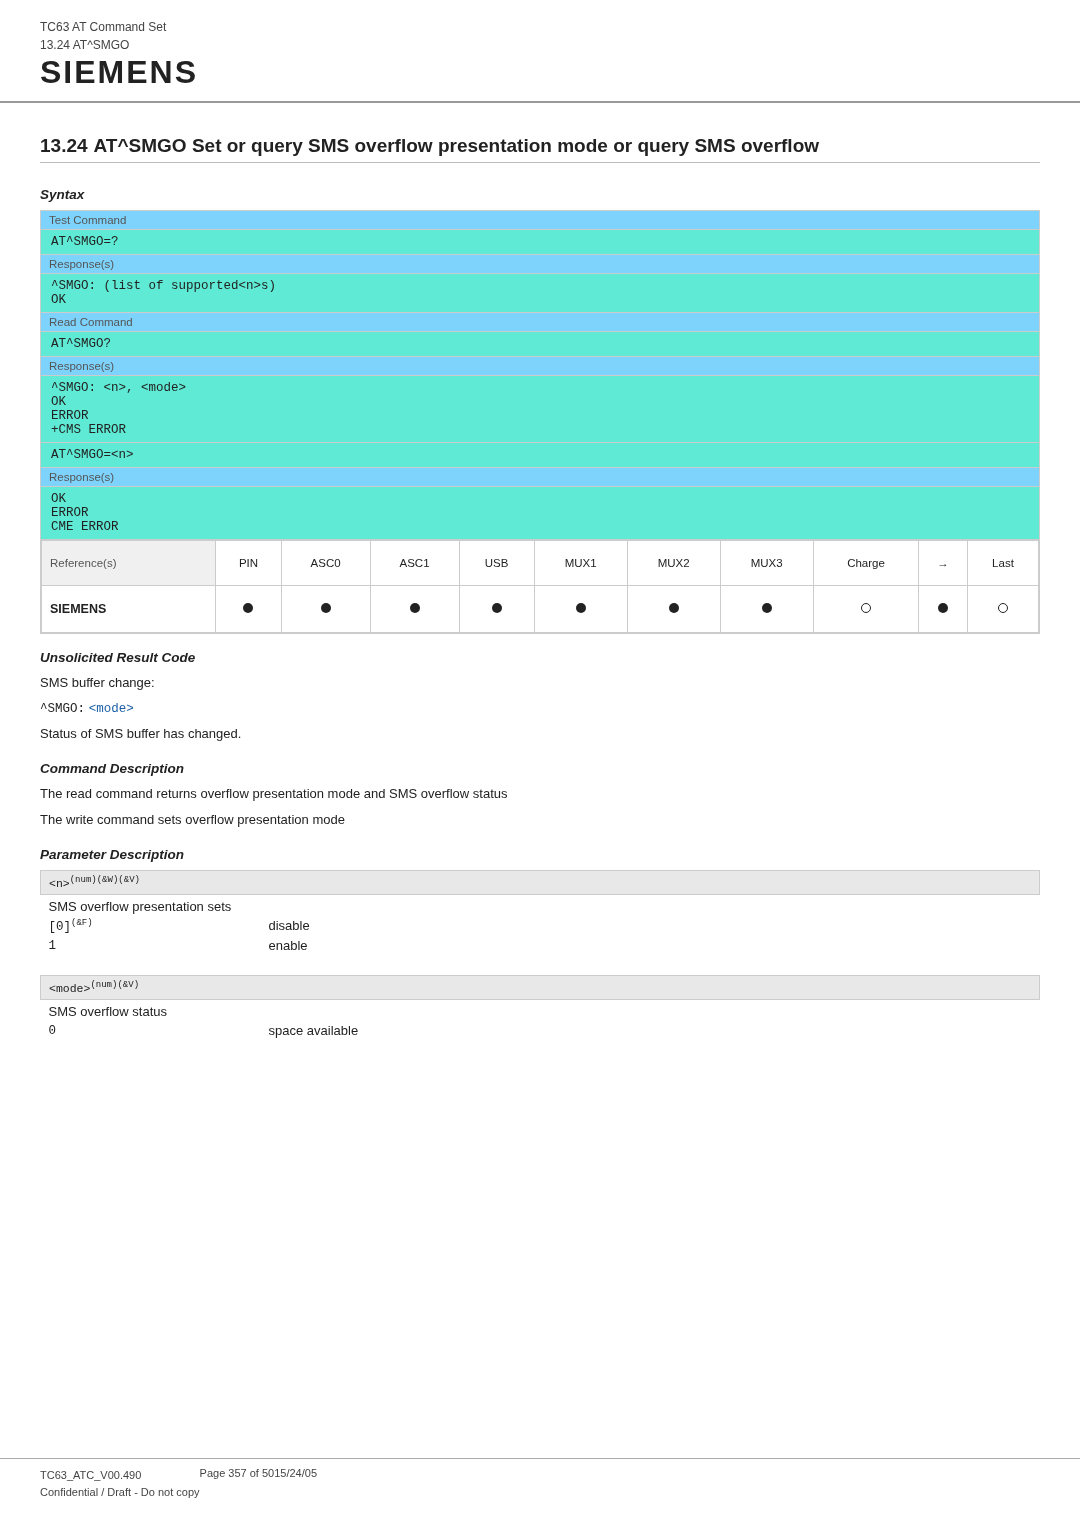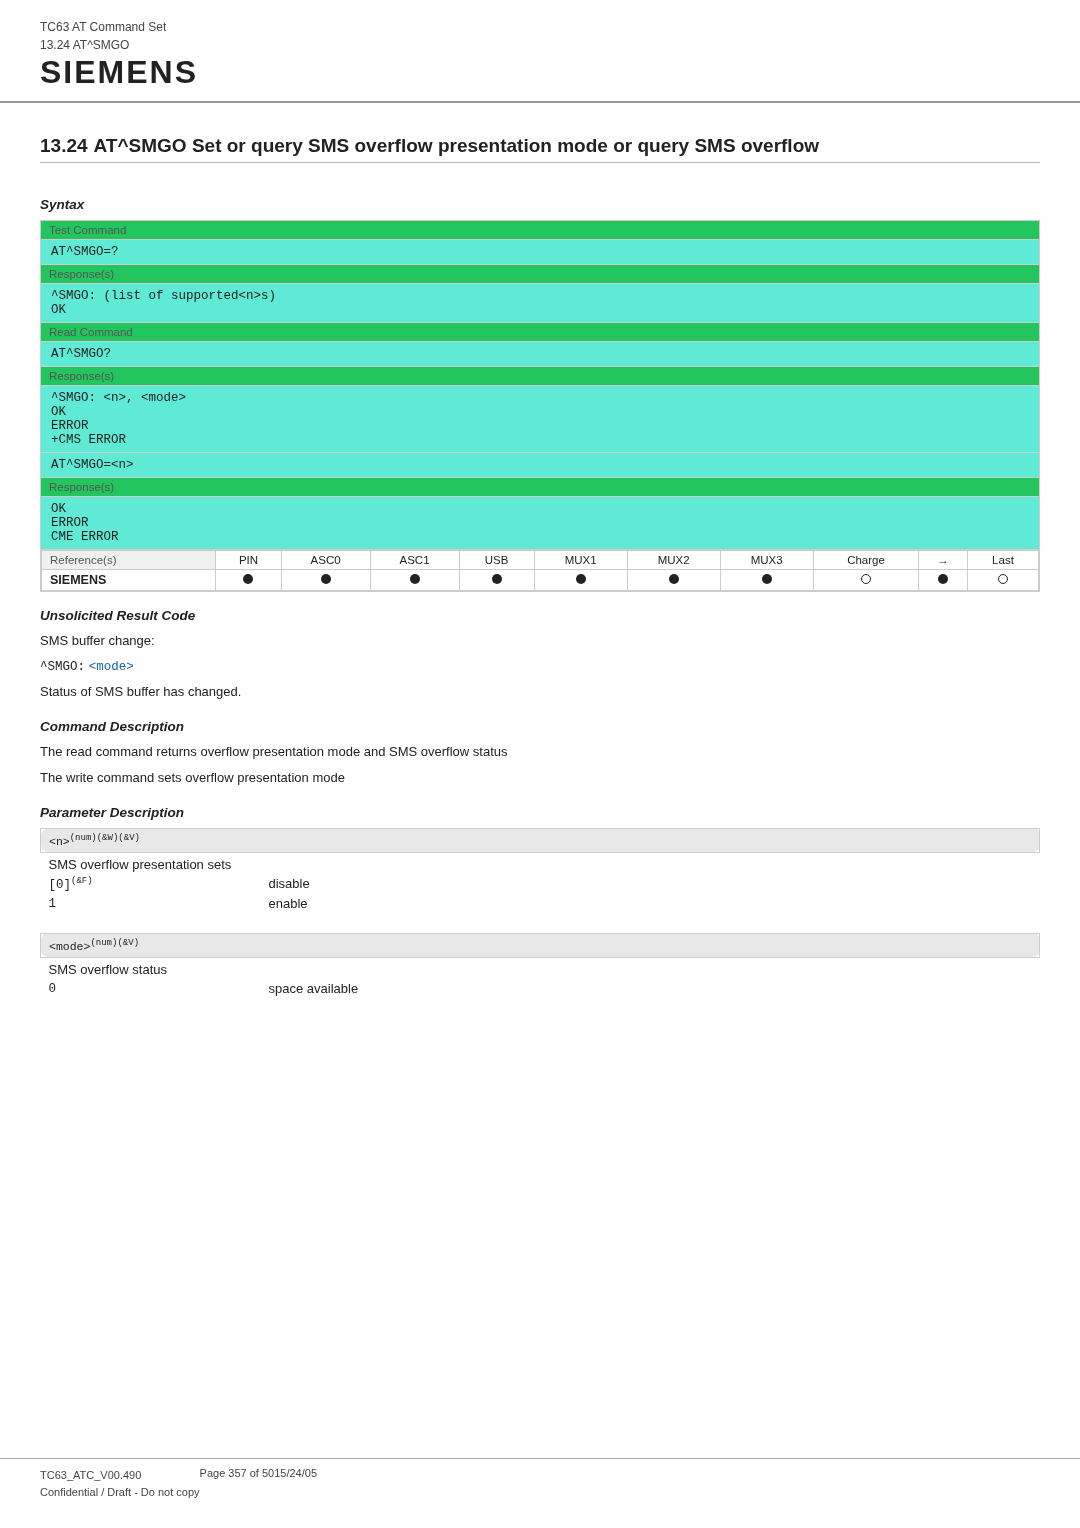--- a/index.html
+++ b/index.html
@@ -50,38 +50,38 @@
     }
     .section-title .section-num {
       margin-right: 10px;
     }
 
     
     .subsection-heading {
       font-size: 13.5px;
       font-weight: bold;
       font-style: italic;
-      margin-top: 34px;
+      margin-top: 24px;
       margin-bottom: 8px;
     }
 
     
     .syntax-table {
       width: 100%;
       border-collapse: collapse;
       margin-bottom: 10px;
       border: 1px solid #ccc;
     }
     .syntax-table td {
       border: 1px solid #ccc;
       padding: 4px 8px;
       vertical-align: top;
     }
     .syntax-table .row-label {
-      background: #22c55e;
+      background: #7dd3fc;
       color: #555;
       font-size: 11.5px;
       padding: 3px 8px;
     }
     .syntax-table .code-cell {
       font-family: 'Courier New', Courier, monospace;
       font-size: 12.5px;
       padding: 5px 10px;
       background: #5eead4;
     }
@@ -90,21 +90,21 @@
     }
 
     
     .ref-table {
       width: 100%;
       border-collapse: collapse;
       border: 1px solid #ccc;
     }
     .ref-table td {
       border: 1px solid #ccc;
-      padding: 3px 5px;
+      padding: 16px 5px;
       text-align: center;
       font-size: 11.5px;
       vertical-align: middle;
     }
     .ref-table td.ref-label {
       text-align: left;
       padding-left: 8px;
       font-size: 11.5px;
       background: #f0f0f0;
       color: #555;
@@ -150,21 +150,20 @@
     
     .param-table {
       width: 100%;
       border-collapse: collapse;
       margin-bottom: 6px;
     }
     .param-table td {
       padding: 2px 8px;
       vertical-align: top;
       font-size: 13px;
-      border-radius: 7px;
     }
     .param-header-row {
       background: #e8e8e8;
       border: 1px solid #ccc;
     }
     .param-header-row td {
       font-size: 11.5px;
       padding: 4px 8px;
       font-family: 'Courier New', Courier, monospace;
     }

